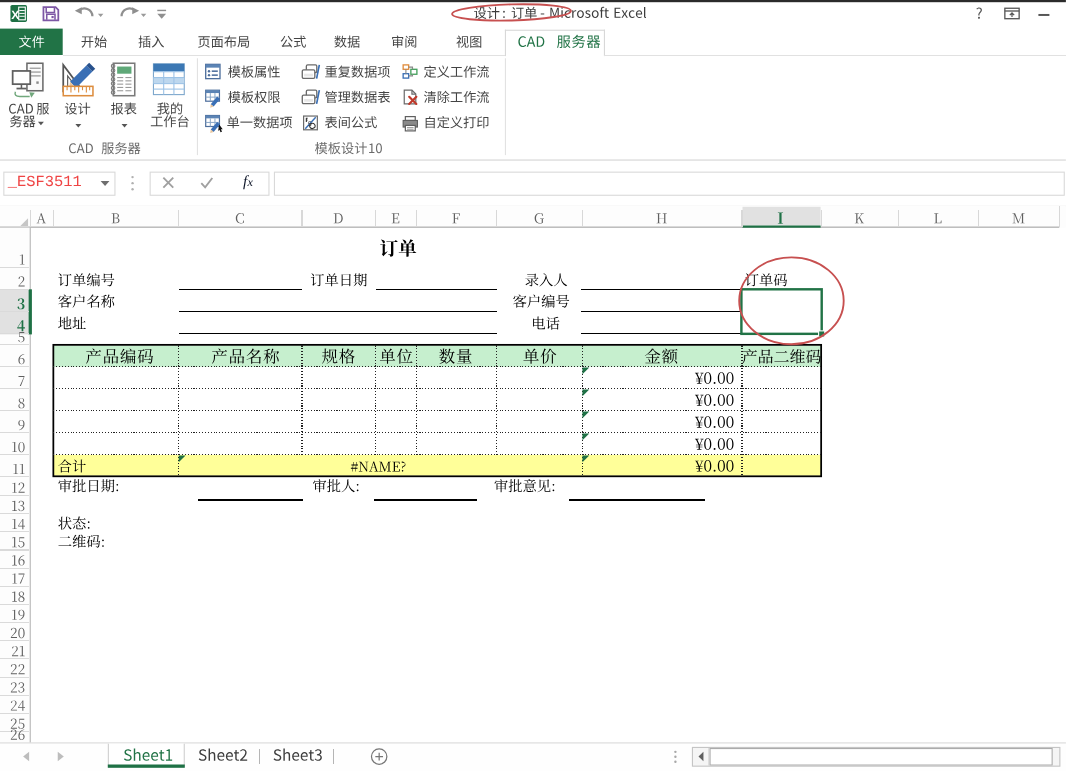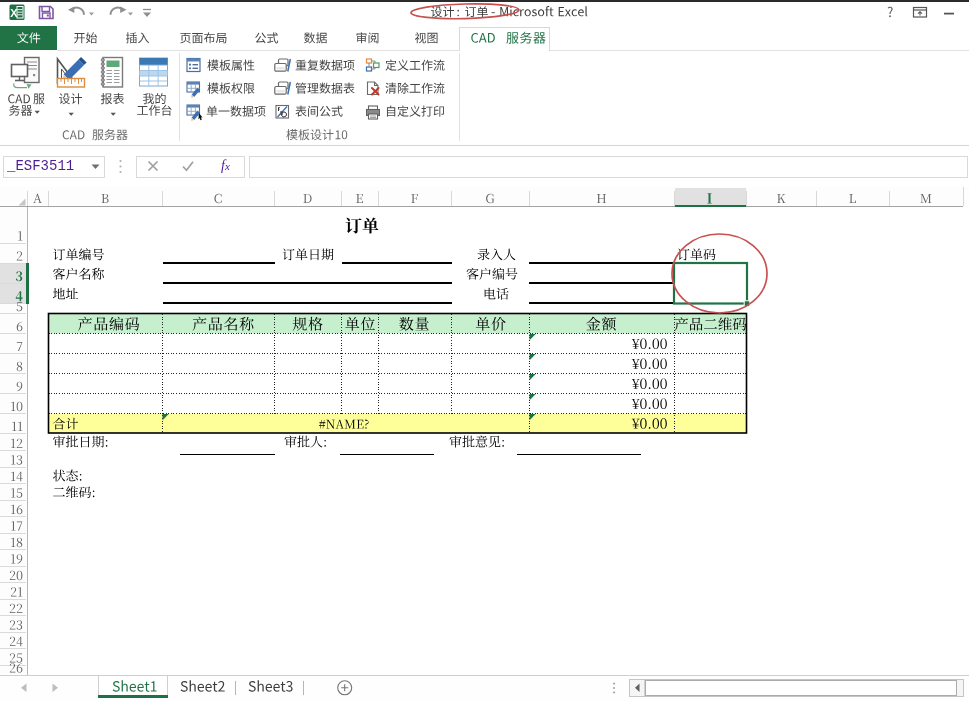--- a/index.html
+++ b/index.html
@@ -7,23 +7,23 @@
 #ov{position:absolute;left:0;top:0;z-index:5;pointer-events:none}
 </style></head><body>
 <div id="w">
 <div style="position:absolute;left:0;top:0;width:969px;height:2px;background:#2b2b2b"></div>
     <div style="position:absolute;left:0;top:26px;width:57px;height:24px;background:#217346"></div>
     <div style="position:absolute;left:459px;top:26.5px;width:90.5px;height:24px;background:#fff;border:1px solid #d8d8d8;border-bottom:none;box-sizing:border-box"></div>
     <div style="position:absolute;left:0;top:145px;width:969px;height:1px;background:#d4d4d4"></div>
     <div style="position:absolute;left:178.5px;top:53px;width:1px;height:88px;background:#e2e2e2"></div>
     <div style="position:absolute;left:458.5px;top:53px;width:1px;height:88px;background:#e2e2e2"></div>
     <div style="position:absolute;left:3px;top:155.5px;width:102px;height:22px;border:1px solid #d9d9d9;box-sizing:border-box"></div>
-    <div style="position:absolute;left:7px;top:159px;font:14px 'Liberation Mono';line-height:14px;color:#4c1d95">_ESF3511</div>
+    <div style="position:absolute;left:7px;top:159px;font:14px 'Liberation Mono';line-height:14px;color:#ef4444">_ESF3511</div>
     <div style="position:absolute;left:136px;top:155.5px;width:109px;height:22px;border:1px solid #d9d9d9;box-sizing:border-box"></div>
-    <div style="position:absolute;left:221px;top:157.5px;font:italic 14px 'Liberation Serif';color:#4c1d95">f<span style="font-size:11px">x</span></div>
+    <div style="position:absolute;left:221px;top:157.5px;font:italic 14px 'Liberation Serif';color:#0f172a">f<span style="font-size:11px">x</span></div>
     <div style="position:absolute;left:249px;top:155.5px;width:719px;height:22px;border:1px solid #d9d9d9;box-sizing:border-box"></div>
     <div style="position:absolute;left:0;top:186.5px;width:969px;height:1px;background:#e0e0e0"></div>
     <div style="position:absolute;left:0;top:187px;width:969px;height:20px;background:#fdfdfd"></div>
     <div style="position:absolute;left:0;top:206px;width:963px;height:1px;background:#a3a3a3"></div>
     <div style="position:absolute;left:674.5px;top:187.5px;width:71.5px;height:17.5px;background:#e1e1e1"></div>
     <div style="position:absolute;left:674.5px;top:204.5px;width:71.5px;height:2.5px;background:#1e7145"></div>
     <div style="position:absolute;left:0;top:207px;width:27px;height:468px;background:#fdfdfd"></div>
     <div style="position:absolute;left:27px;top:207px;width:1px;height:468px;background:#b7b7b7"></div>
     <div style="position:absolute;left:0;top:263px;width:26px;height:40.5px;background:#e1e1e1"></div>
     <div style="position:absolute;left:25.5px;top:263px;width:3px;height:40.5px;background:#1e7145"></div>

